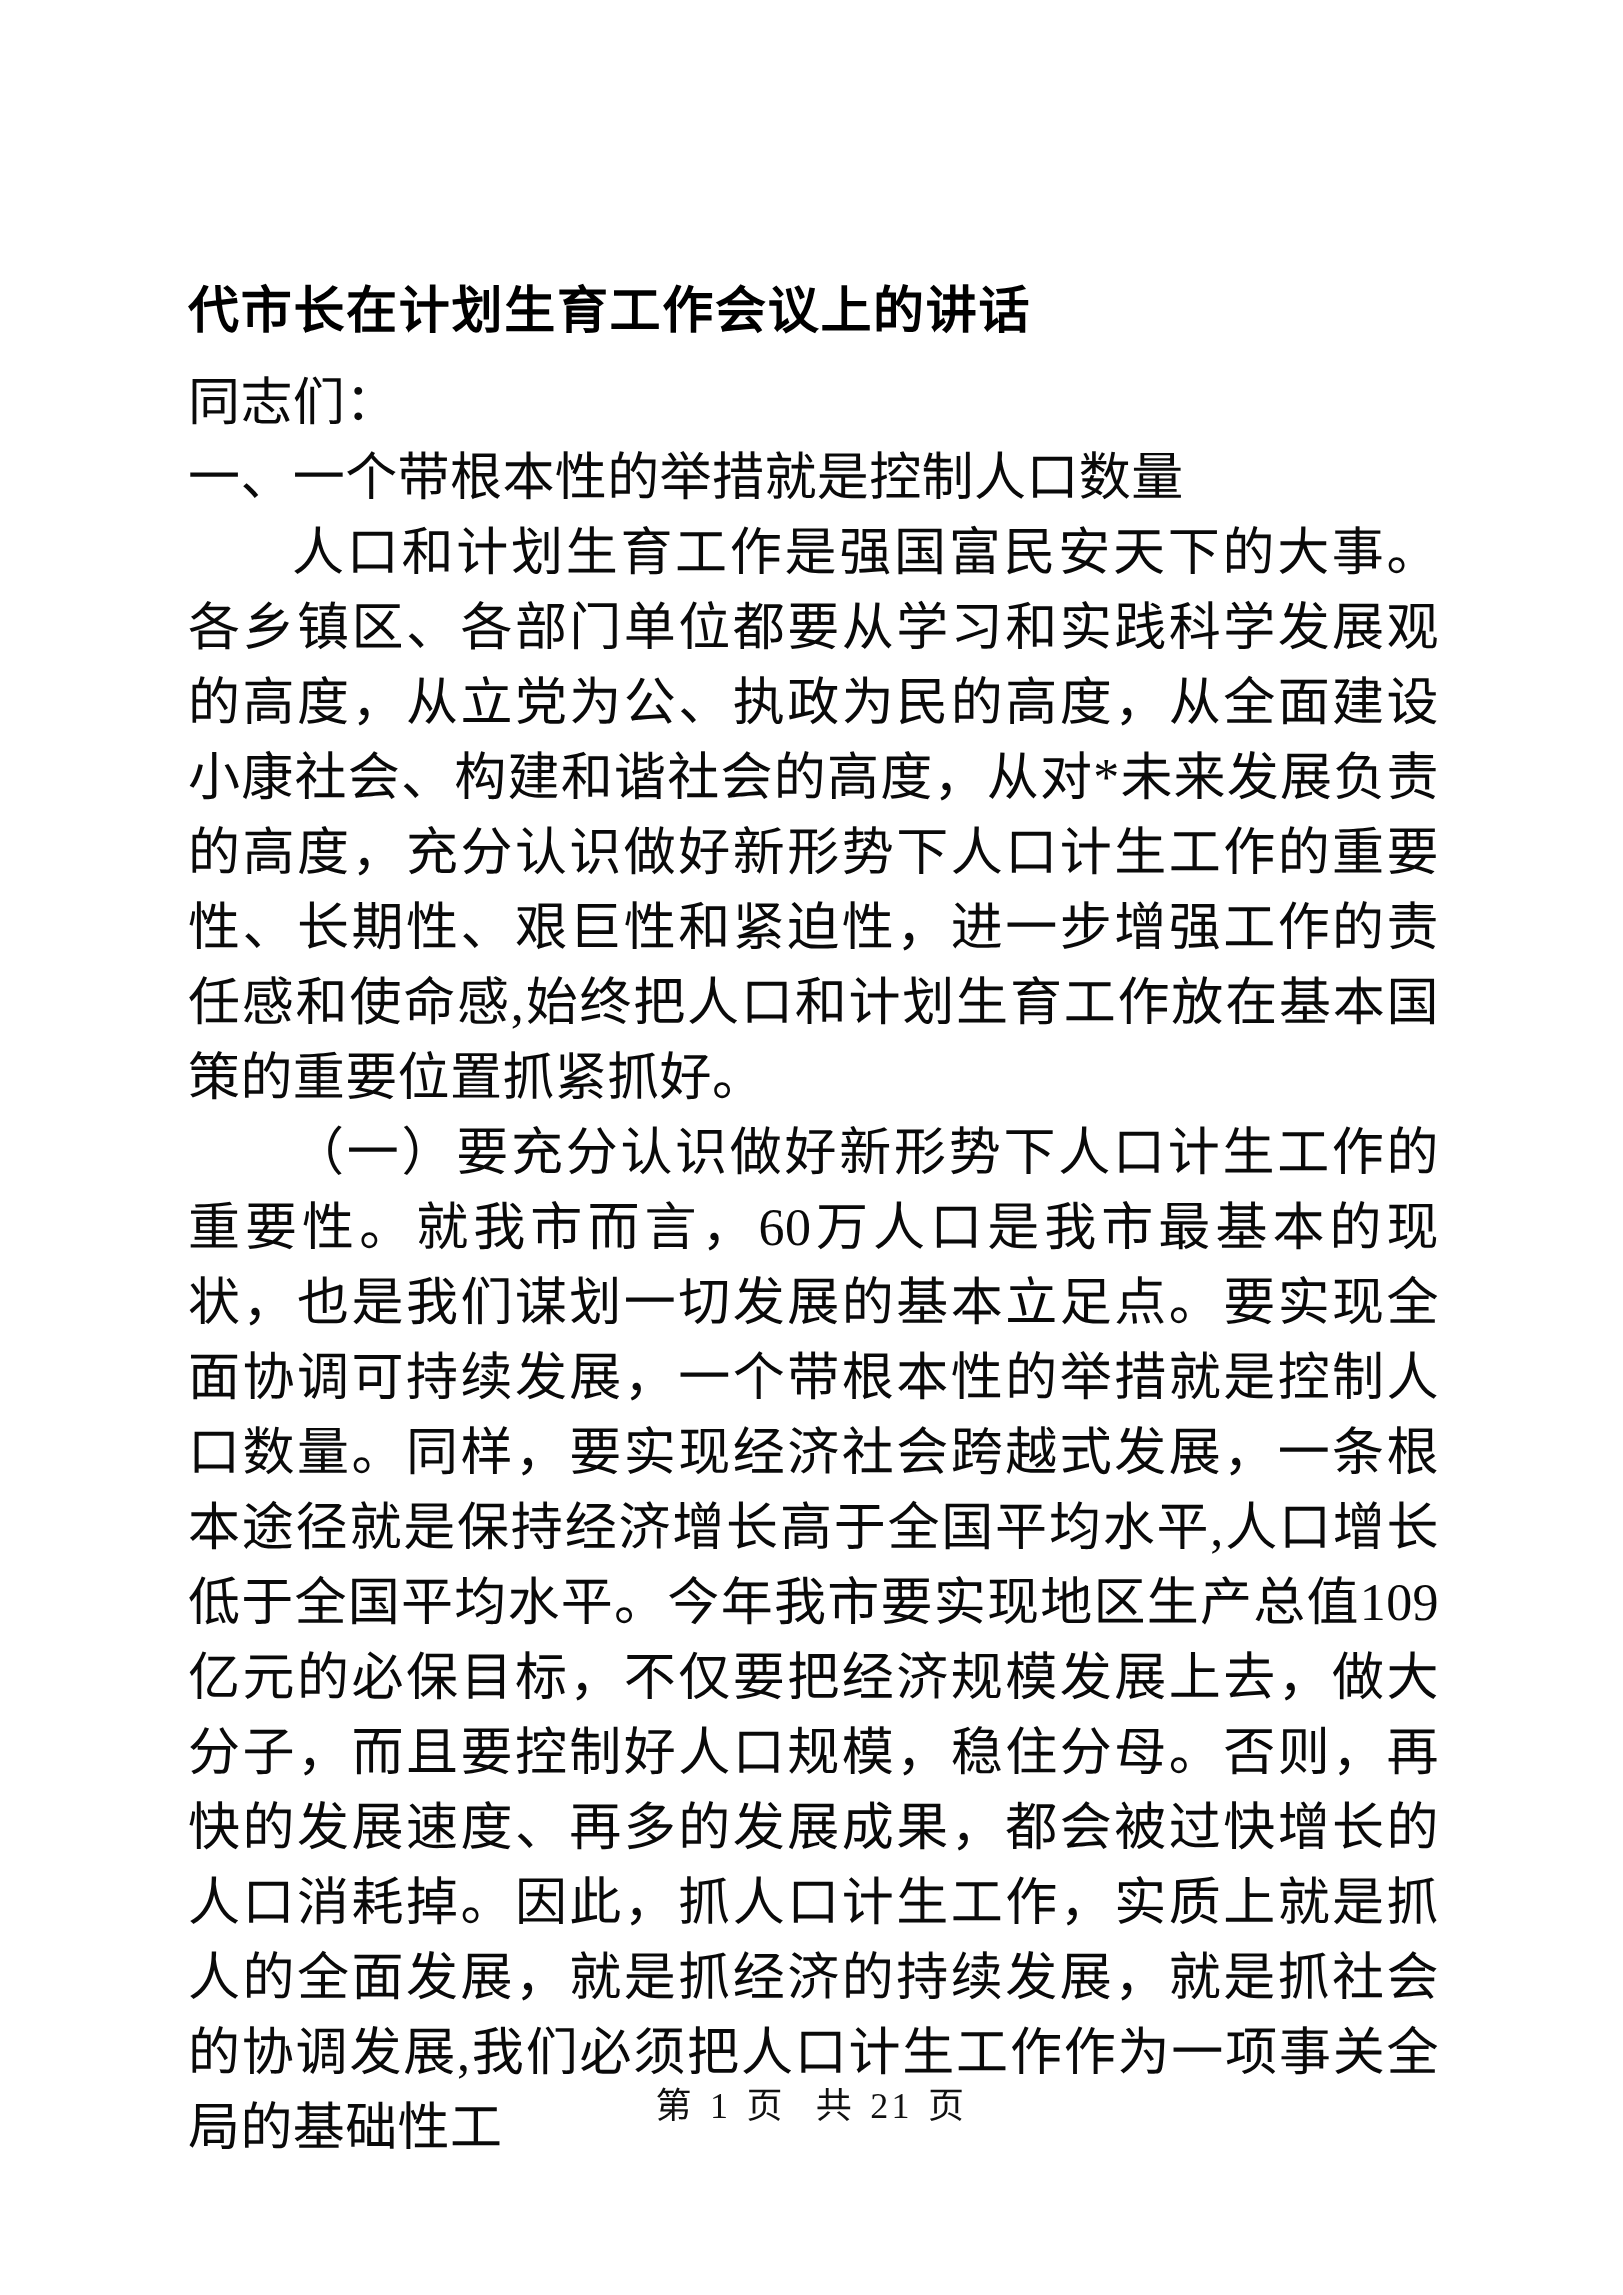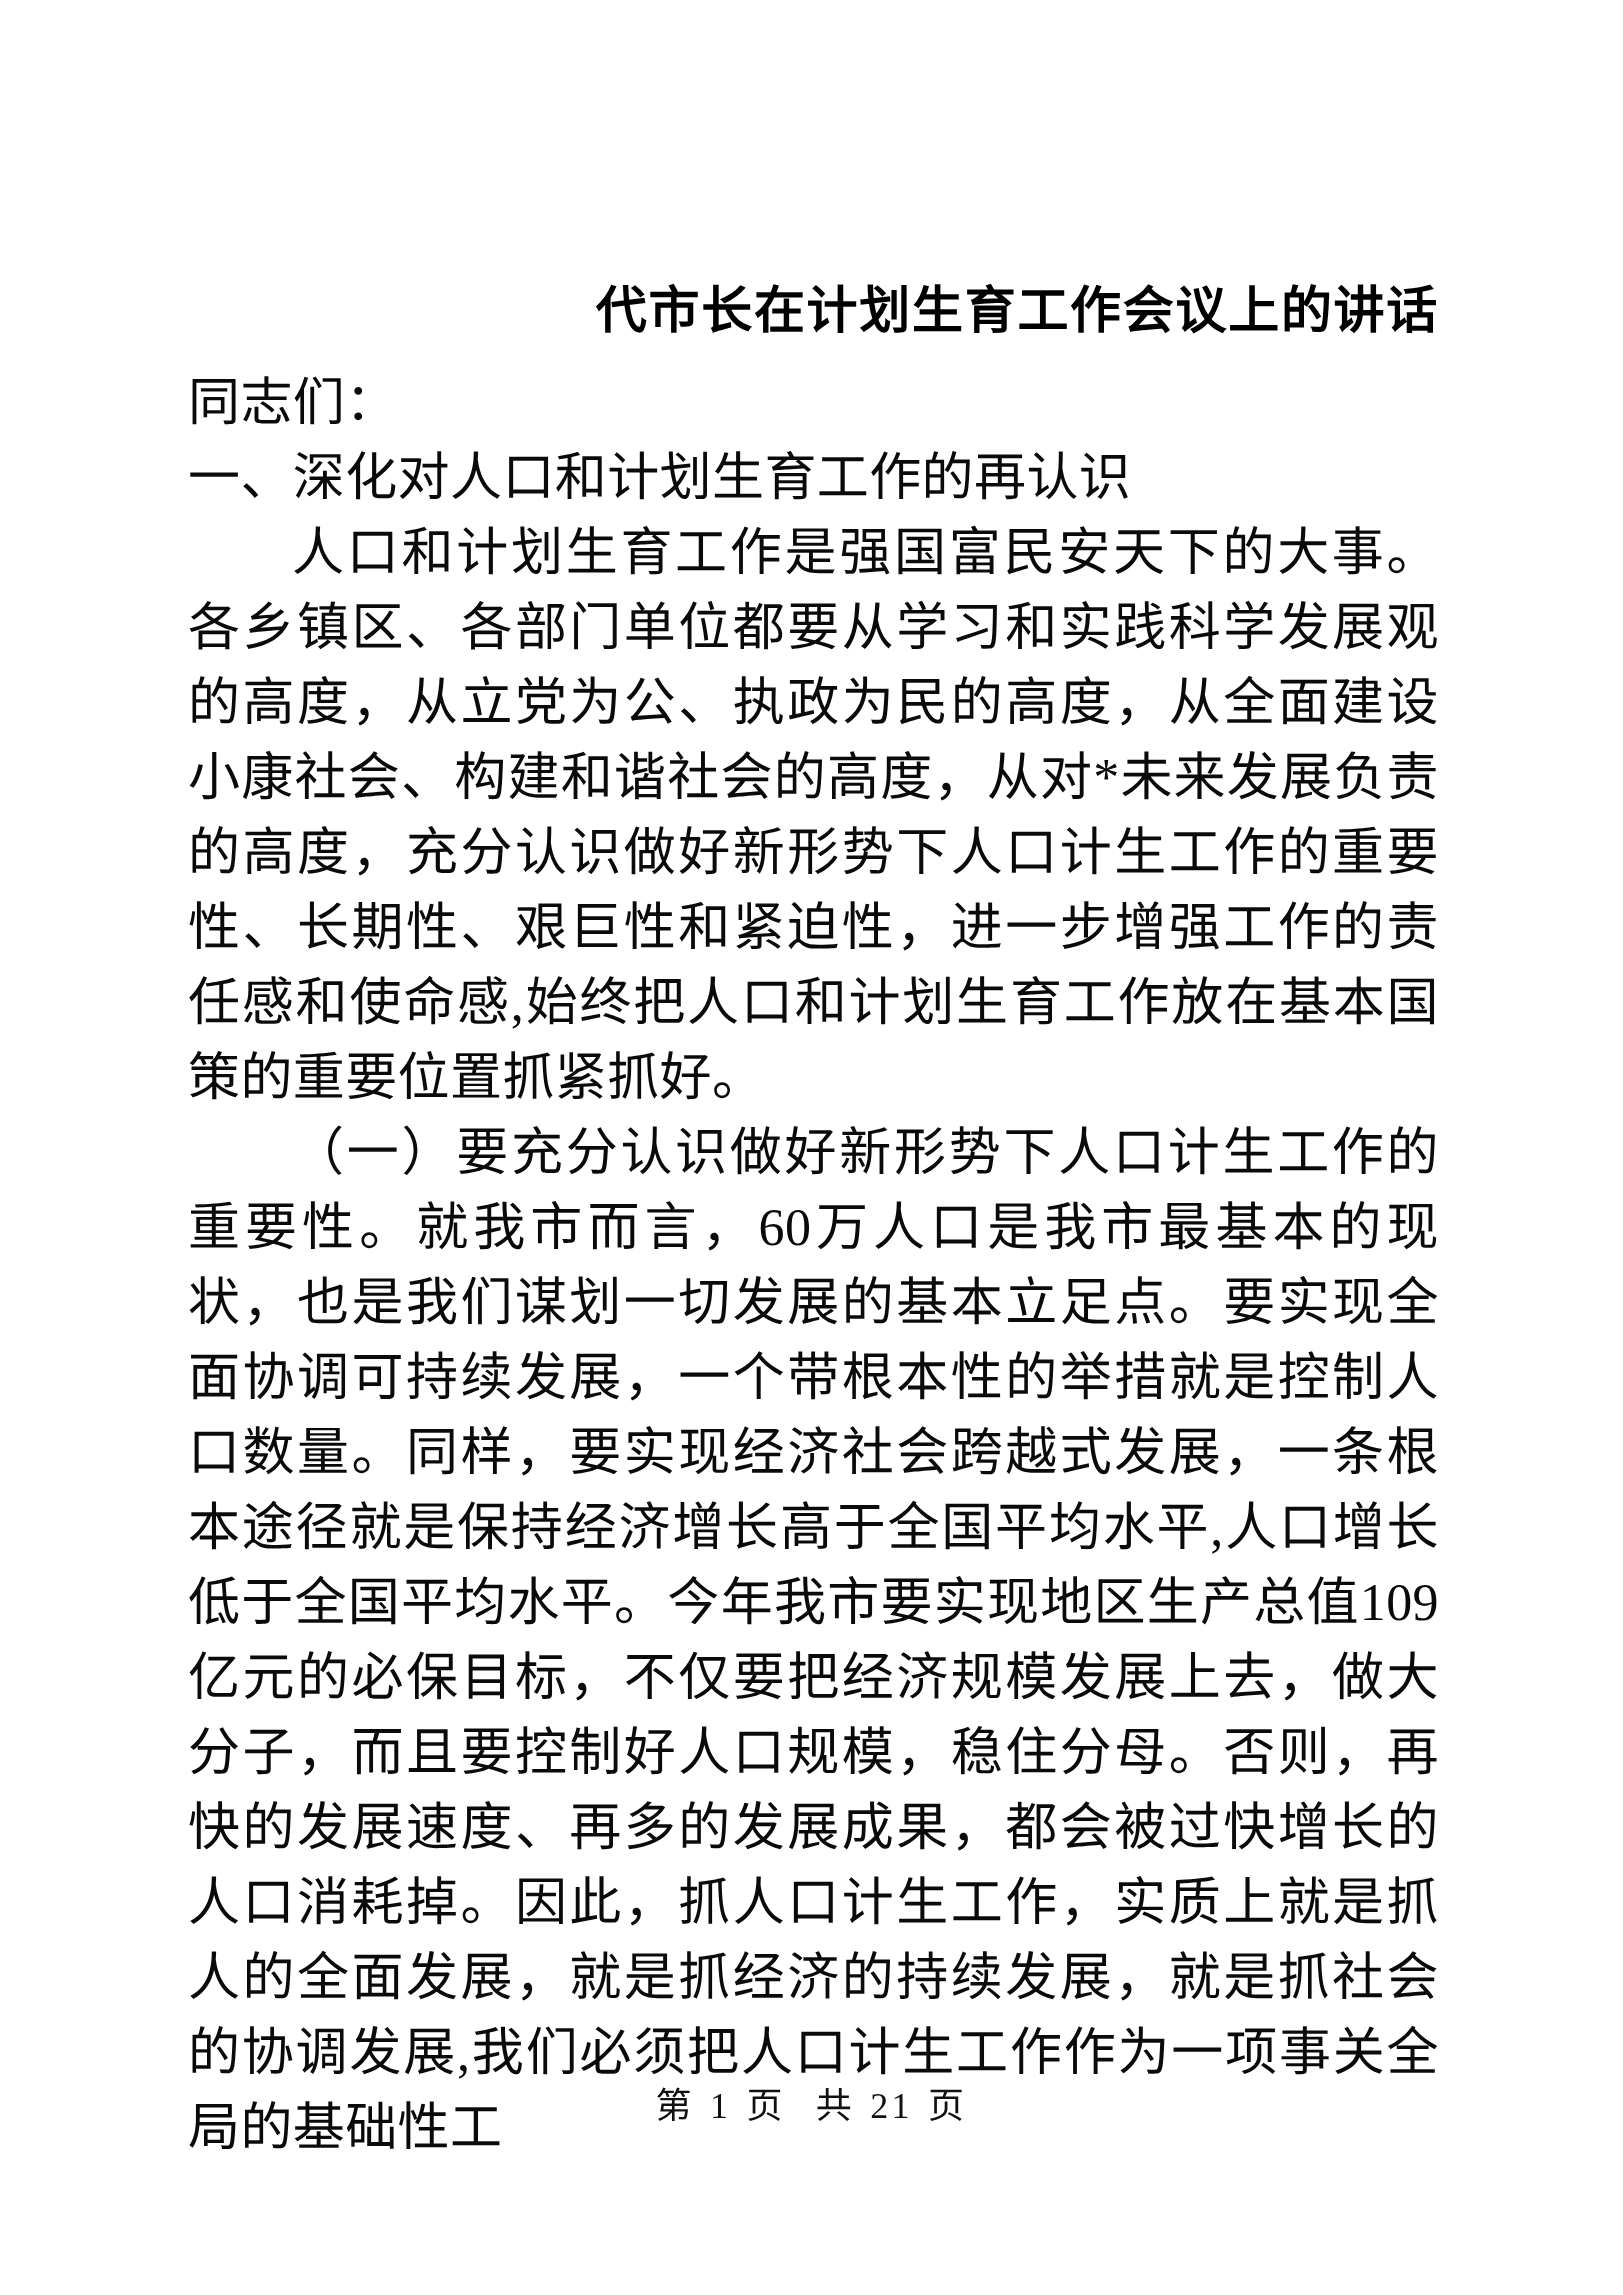--- a/index.html
+++ b/index.html
@@ -30,21 +30,21 @@
     position: absolute;
     left: 188px;
     top: 0;
     width: 1251px;
   }
 
   
   .doc-title {
     margin: 0;
     padding-top: 279px;
-    text-align: right;
+    text-align: left;
     font-family: "Liberation Sans", "DejaVu Sans", sans-serif;
     font-weight: bold;
     font-size: 51px;
     line-height: 1.25;
     letter-spacing: 1.7px;
     color: #000;
     white-space: nowrap;
   }
 
   
@@ -108,21 +108,21 @@
 <div class="page">
 
   <div class="content">
 
     <h1 class="doc-title">代市长在计划生育工作会议上的讲话</h1>
 
     <div class="body-block hand">
 
       <p class="para salutation">同志们：</p>
 
-      <p class="para heading">一、深化对人口和计划生育工作的再认识</p>
+      <p class="para heading">一、一个带根本性的举措就是控制人口数量</p>
 
       <p class="para indent">人口和计划生育工作是强国富民安天下的大事。各乡镇区、各部门单位都要从学习和实践科学发展观的高度，从立党为公、执政为民的高度，从全面建设小康社会、构建和谐社会的高度，从对*未来发展负责的高度，充分认识做好新形势下人口计生工作的重要性、长期性、艰巨性和紧迫性，进一步增强工作的责任感和使命感,始终把人口和计划生育工作放在基本国策的重要位置抓紧抓好。</p>
 
       <p class="para indent">（一）要充分认识做好新形势下人口计生工作的重要性。就我市而言，60万人口是我市最基本的现状，也是我们谋划一切发展的基本立足点。要实现全面协调可持续发展，一个带根本性的举措就是控制人口数量。同样，要实现经济社会跨越式发展，一条根本途径就是保持经济增长高于全国平均水平,人口增长低于全国平均水平。今年我市要实现地区生产总值109亿元的必保目标，不仅要把经济规模发展上去，做大分子，而且要控制好人口规模，稳住分母。否则，再快的发展速度、再多的发展成果，都会被过快增长的人口消耗掉。因此，抓人口计生工作，实质上就是抓人的全面发展，就是抓经济的持续发展，就是抓社会的协调发展,我们必须把人口计生工作作为一项事关全局的基础性工</p>
 
     </div>
   </div>
 
   <div class="page-footer">
     <span>第</span><span class="sep"></span><span>1</span><span class="sep"></span><span>页</span><span class="sep"></span><span class="sep"></span><span>共</span><span class="sep"></span><span>21</span><span class="sep"></span><span>页</span>

